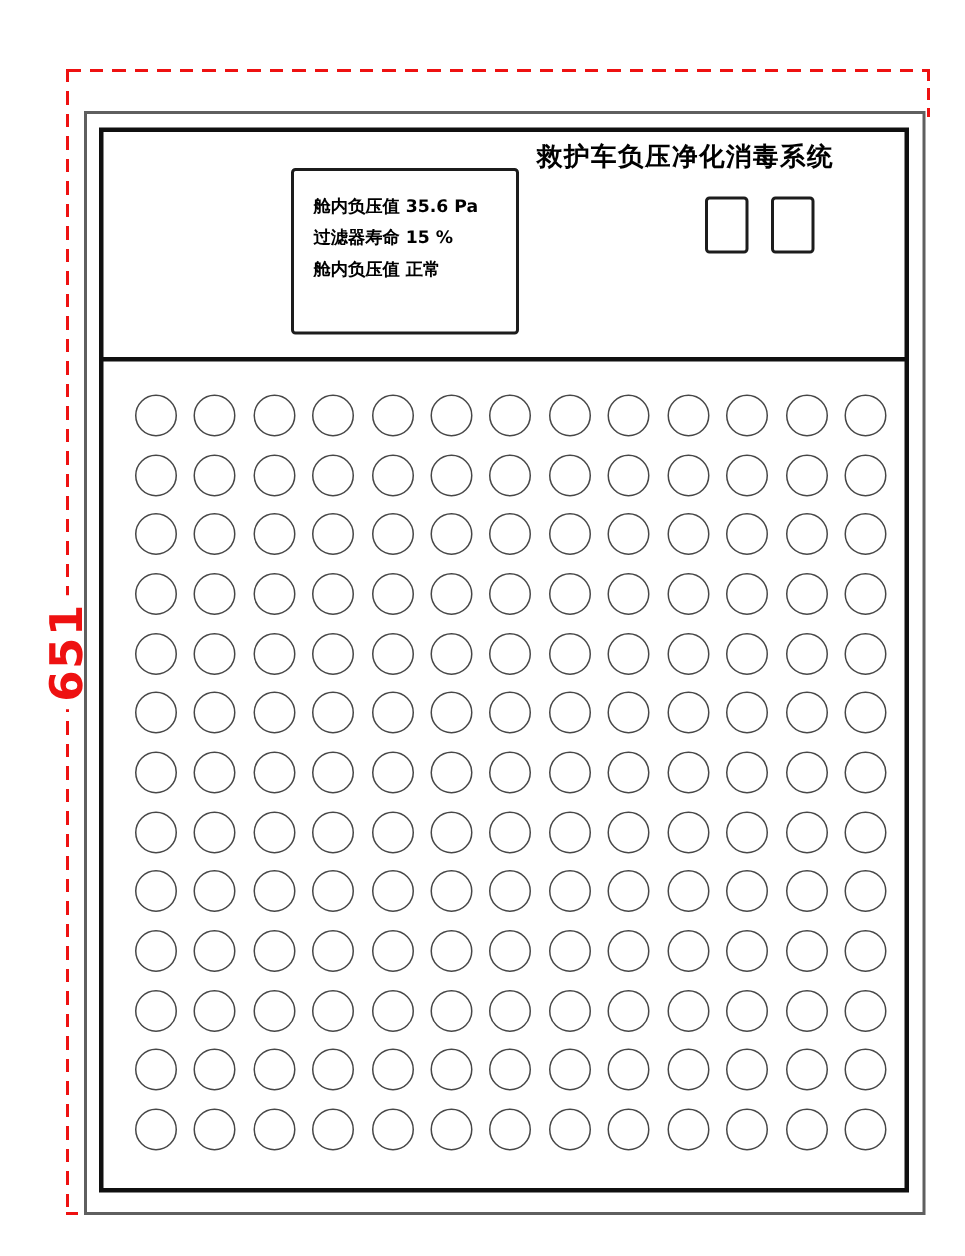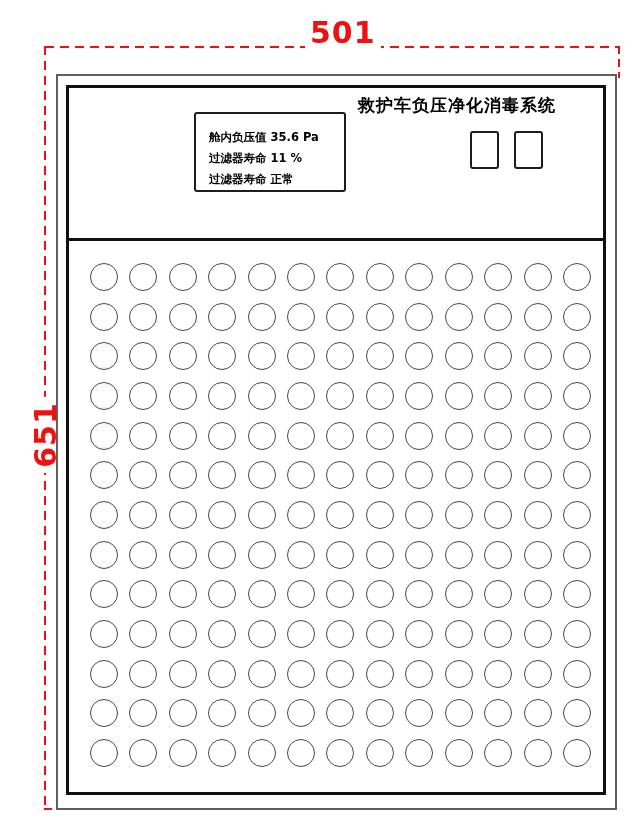--- a/index.html
+++ b/index.html
@@ -62,21 +62,21 @@
     background: var(--panel-border);
   }
 
   
   .panel-title {
     position: absolute; left: 358px; top: 95px; width: 215px;
     font-size: 17px; font-weight: bold; color: #000;
     letter-spacing: 1px; text-align: left; line-height: 1.2;
   }
   .display-box {
-    position: absolute; left: 194px; top: 112px; width: 152px; height: 80px;
+    position: absolute; left: 194px; top: 112px; width: 152px; height: 111px;
     border: 2px solid #1c1c1c; border-radius: 3px; box-sizing: border-box;
     padding: 13px 0 0 13px;
   }
   .display-line {
     font-size: 11.5px; font-weight: bold; color: #000;
     line-height: 21px; white-space: nowrap;
   }
   .panel-button {
     position: absolute; top: 131px; width: 29px; height: 38px;
     border: 2.5px solid #1c1c1c; border-radius: 3px; box-sizing: border-box;
@@ -101,33 +101,32 @@
 </style>
 </head>
 <body>
 
 <div class="canvas">
 
   <div class="dim-line-h"></div>
   <div class="dim-line-v"></div>
   <div class="dim-stub-right"></div>
   <div class="dim-tick-bottom"></div>
-  <div class="dim-label dim-label-width">501</div>
   <div class="dim-label dim-label-height">651</div>
 
   <div class="panel-outer"></div>
   <div class="panel-inner"></div>
   <div class="panel-divider"></div>
 
   <div class="panel-title">救护车负压净化消毒系统</div>
 
   <div class="display-box">
     <div class="display-line">舱内负压值 35.6 Pa</div>
-    <div class="display-line">过滤器寿命 11 %</div>
-    <div class="display-line">过滤器寿命 正常</div>
+    <div class="display-line">过滤器寿命 15 %</div>
+    <div class="display-line">舱内负压值 正常</div>
   </div>
 
   <div class="panel-button btn1"></div>
   <div class="panel-button btn2"></div>
 
   <div class="vent-grid" id="vent-grid" style="grid-template-columns: repeat(13, 1fr); grid-template-rows: repeat(13, 1fr);">
       <div class="vent-hole"></div>
       <div class="vent-hole"></div>
       <div class="vent-hole"></div>
       <div class="vent-hole"></div>

